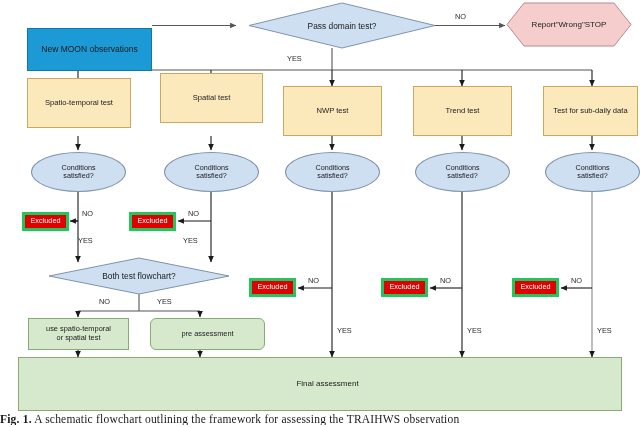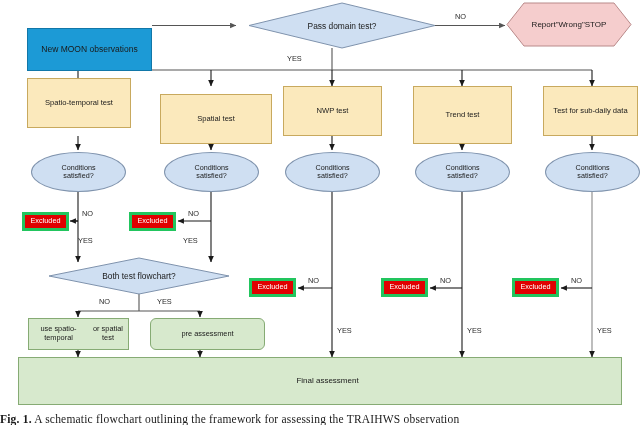--- a/index.html
+++ b/index.html
@@ -227,23 +227,23 @@
       <polygon points="18,1 108,1 125,22.5 108,44 18,44 1,22.5" fill="#f5cdcd" stroke="#b98a8a" stroke-width="1"></polygon>
     </svg>
     <div class="hex-label">
       <span>Report</span>
       <span>"Wrong"</span>
       <span>STOP</span>
     </div>
   </div>
 
   <div class="node rect testbox" style="left:27px; top:78px; width:104px; height:50px;text-align:center;">Spatio-temporal test</div>
-  <div class="node rect testbox" style="left:160px; top:94px; width:112px; height:50px;">Spatial test</div>
+  <div class="node rect testbox" style="left:160px; top:73px; width:103px; height:50px;">Spatial test</div>
   <div class="node rect testbox" style="left:283px; top:86px; width:99px; height:50px;">NWP test</div>
-  <div class="node rect testbox" style="left:413px; top:86px; width:99px; height:58px;">Trend test</div>
+  <div class="node rect testbox" style="left:413px; top:86px; width:99px; height:50px;">Trend test</div>
   <div class="node rect testbox" style="left:543px; top:86px; width:95px; height:50px; padding:0 6px;">Test for sub-daily data</div>
 
   <div class="node ellipse" style="left:31px; top:152px; width:95px; height:40px; flex-direction:column;">
     <span>Conditions</span>
     <span>satisfied?</span>
   </div>
   <div class="node ellipse" style="left:164px; top:152px; width:95px; height:40px; flex-direction:column;">
     <span>Conditions</span>
     <span>satisfied?</span>
   </div>
@@ -266,27 +266,27 @@
   <div class="node rect excluded" style="left:381px; top:278px; width:47px; height:19px;">Excluded</div>
   <div class="node rect excluded" style="left:512px; top:278px; width:47px; height:19px;">Excluded</div>
 
   <div class="diamond-wrap" style="left:48px; top:257px; width:182px; height:38px;">
     <svg width="182" height="38" viewBox="0 0 182 38">
       <polygon points="91,1 181,19 91,37 1,19" fill="#cfdff2" stroke="#7f93ad" stroke-width="1"></polygon>
     </svg>
     <div class="diamond-label">Both test flowchart?</div>
   </div>
 
-  <div class="node rect greenbox" style="left:28px; top:318px; width:101px; height:32px; flex-direction:row;">
+  <div class="node rect greenbox" style="left:28px; top:318px; width:101px; height:32px; flex-direction:column;">
     <span>use spatio-temporal</span>
     <span>or spatial test</span>
   </div>
   <div class="node rect greenbox" style="left:150px; top:318px; width:115px; height:32px;border-radius:6px;">pre assessment</div>
 
-  <div class="node rect finalbox" style="left:18px; top:357px; width:604px; height:48px;padding-left:15px;">Final assessment</div>
+  <div class="node rect finalbox" style="left:18px; top:357px; width:604px; height:54px;padding-left:15px;">Final assessment</div>
 
   <div class="edge-label" style="left:455px; top:12px;">NO</div>
   <div class="edge-label" style="left:287px; top:54px;">YES</div>
 
   <div class="edge-label" style="left:82px; top:209px;">NO</div>
   <div class="edge-label" style="left:78px; top:236px;">YES</div>
 
   <div class="edge-label" style="left:188px; top:209px;">NO</div>
   <div class="edge-label" style="left:183px; top:236px;">YES</div>
 

